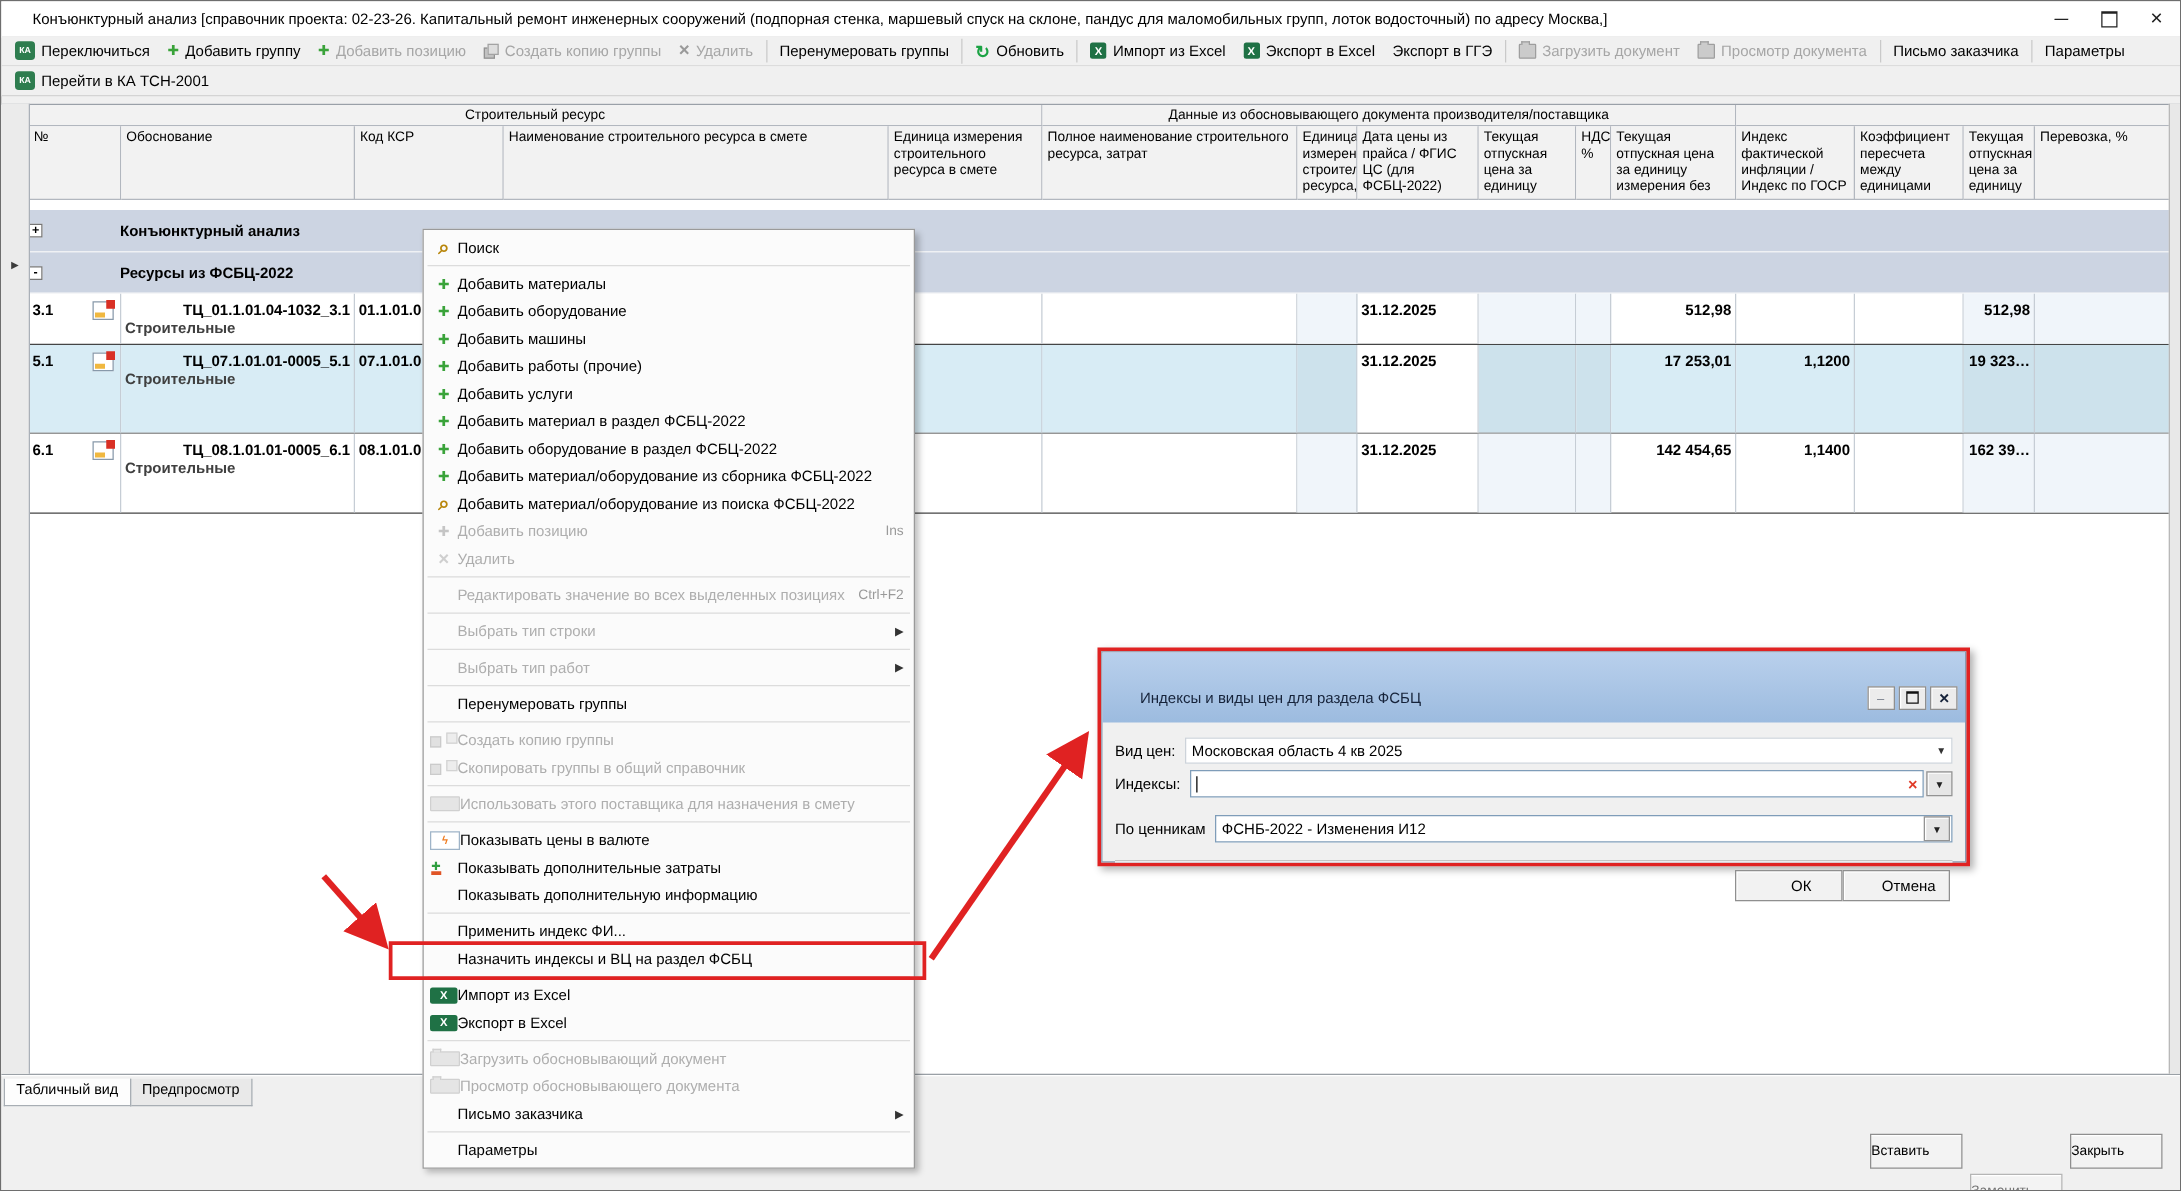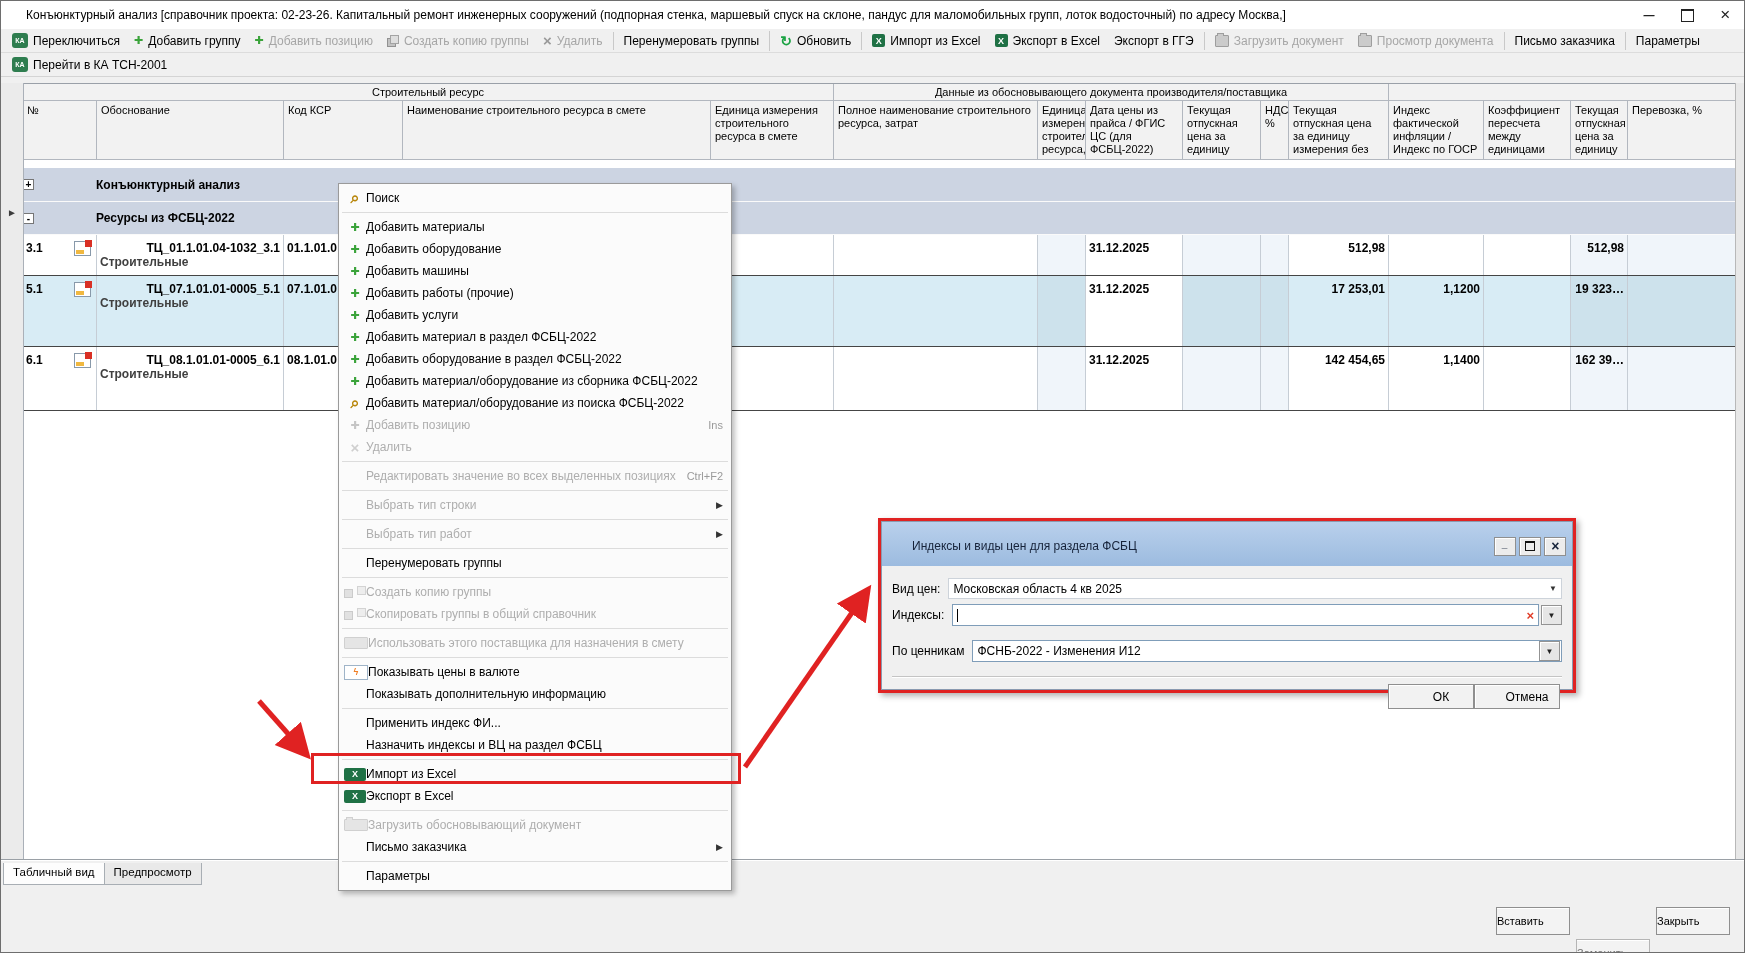--- a/index.html
+++ b/index.html
@@ -114,21 +114,21 @@
   .mi.sep_after::after{content:"";position:absolute;left:3px;right:3px;bottom:-4px;height:1px;background:#dcdcdc;}
   
   .redbox-menu{position:absolute;left:310px;top:752px;width:430px;height:31px;
                border:3px solid #e02222;box-sizing:border-box;z-index:55;pointer-events:none;}
   .arrows{position:absolute;left:0;top:0;z-index:60;pointer-events:none;}
   
   .dlg{position:absolute;left:877px;top:517px;width:698px;height:175px;border:3px solid #e02222;
        box-sizing:border-box;background:#f0f0f0;z-index:45;box-shadow:3px 3px 6px rgba(0,0,0,.3);}
   .dlg-inner{position:relative;width:100%;height:100%;border:1px solid #8a9ab0;box-sizing:border-box;}
   .dlg-title{height:40px;background:linear-gradient(#b9d0ec,#9cbbdf);display:flex;align-items:center;
-             padding:4px 6px 0 30px;font-size:12px;color:#16233a;}
+             padding:16px 6px 0 30px;font-size:12px;color:#16233a;}
   .dlg-ctrls{margin-left:auto;display:flex;gap:3px;}
   .dbtn{width:20px;height:17px;background:#ececec;border:1px solid #8f8f8f;box-shadow:inset 1px 1px 0 #fff;
         display:flex;align-items:center;justify-content:center;}
   .dlg-body{position:relative;height:calc(100% - 26px);font-size:12px;}
   .drow{position:absolute;left:10px;right:10px;display:flex;align-items:center;}
   .r1{top:12px;}.r2{top:38px;}.r3{top:74px;}
   .dlabel{flex:none;}
   .combo-flat{flex:1;margin-left:8px;background:#fff;border:1px solid #cdd3da;height:19px;
               display:flex;align-items:center;padding:0 4px;position:relative;}
   .combo-sunken{flex:1;margin-left:8px;background:#fff;border:1px solid #7f9db9;height:20px;
@@ -501,20 +501,25 @@
       <span class="mi-label">Использовать этого поставщика для назначения в смету</span>
 
     </div>
 
     <div class="mi">
       <span class="mi-ic" data-icon="currency"></span>
       <span class="mi-label">Показывать цены в валюте</span>
 
     </div>
 
+    <div class="mi">
+      <span class="mi-ic" data-icon="addcost"></span>
+      <span class="mi-label">Показывать дополнительные затраты</span>
+
+    </div>
 
     <div class="mi sep_after">
       <span class="mi-ic"></span>
       <span class="mi-label">Показывать дополнительную информацию</span>
 
     </div>
 
     <div class="mi">
       <span class="mi-ic"></span>
       <span class="mi-label">Применить индекс ФИ...</span>
@@ -538,20 +543,25 @@
       <span class="mi-label">Экспорт в Excel</span>
 
     </div>
 
     <div class="mi disabled">
       <span class="mi-ic" data-icon="upload"></span>
       <span class="mi-label">Загрузить обосновывающий документ</span>
 
     </div>
 
+    <div class="mi disabled">
+      <span class="mi-ic" data-icon="view"></span>
+      <span class="mi-label">Просмотр обосновывающего документа</span>
+
+    </div>
 
     <div class="mi submenu sep_after">
       <span class="mi-ic"></span>
       <span class="mi-label">Письмо заказчика</span>
 
       <span class="mi-sub">▶</span>
     </div>
 
     <div class="mi">
       <span class="mi-ic"></span>

